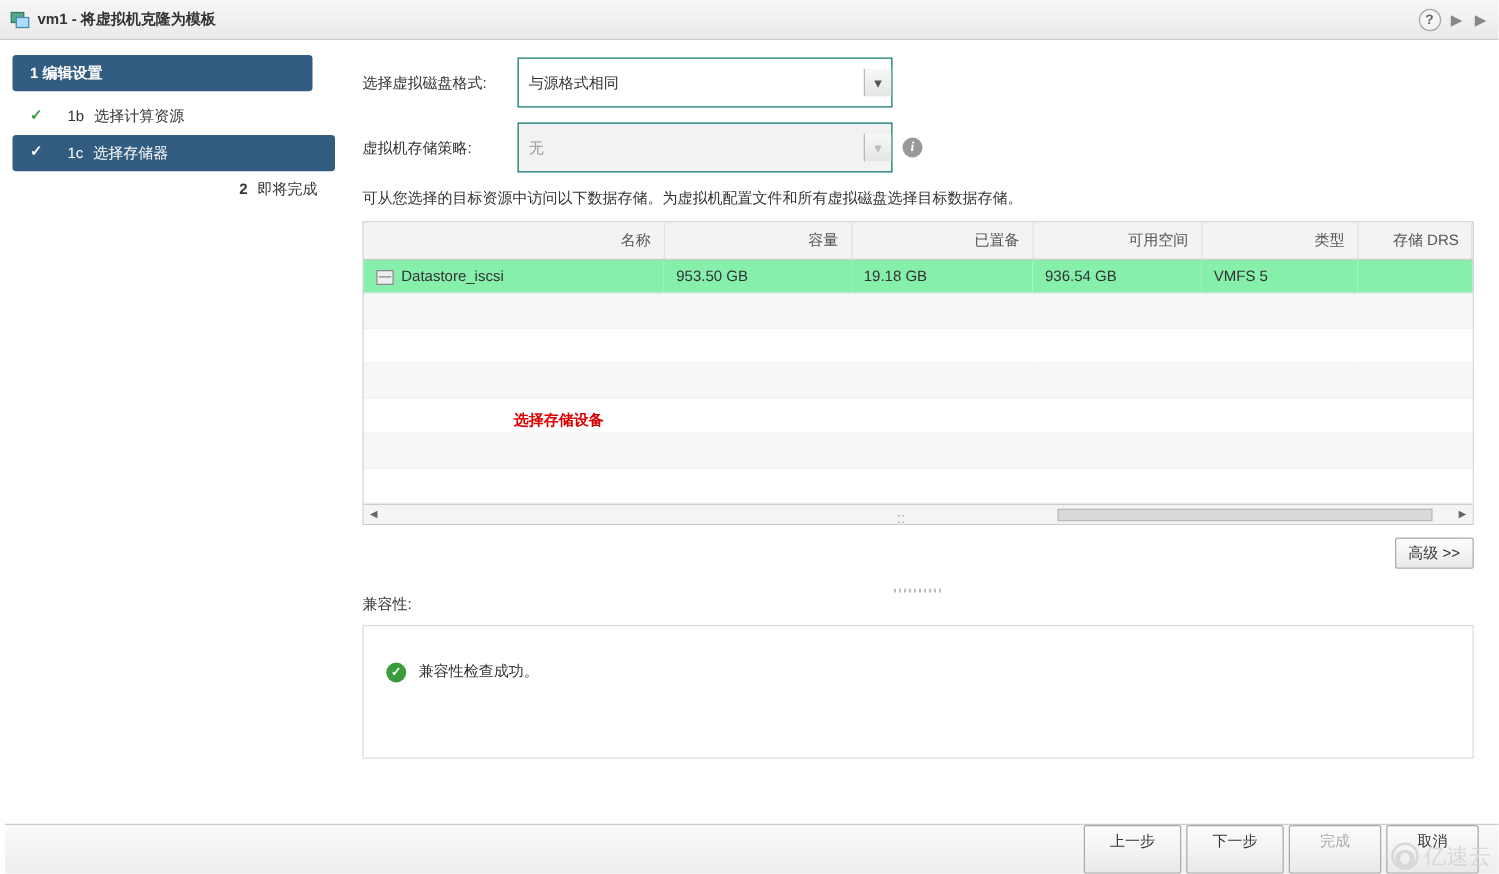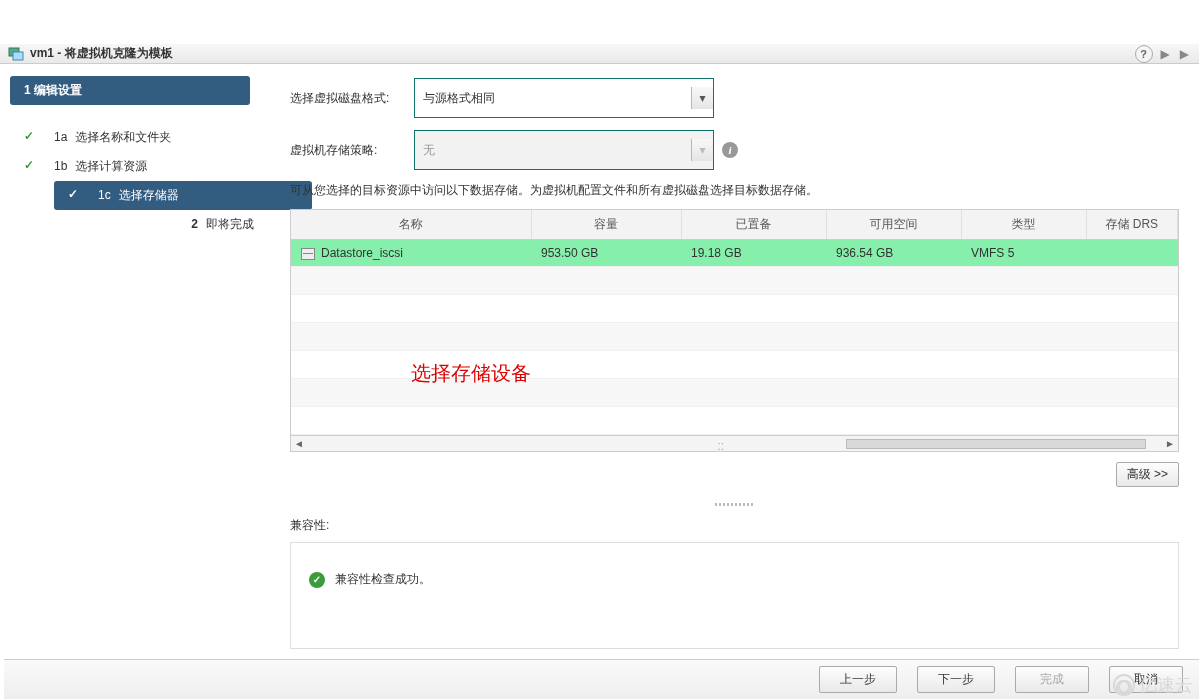--- a/index.html
+++ b/index.html
@@ -9,27 +9,26 @@
   color: #333;
   background: #fff;
   width: 1199px;
   height: 699px;
   overflow: hidden;
   position: relative;
 }
 
 
 .titlebar {
-  height: 20px;
+  height: 32px;
   background: linear-gradient(#f7f7f7, #e9e9e9);
   border-bottom: 1px solid #ccc;
   display: flex;
   align-items: center;
   padding: 0 8px;
-  margin-top: 44px;
 }
 .titlebar .app-icon {
   width: 16px; height: 16px; margin-right: 6px;
   display: inline-block;
 }
 .titlebar .title { font-weight: bold; color: #333; flex: 1; }
 .titlebar .right-icons { display: flex; gap: 6px; align-items: center; }
 .help-circle {
   width: 18px; height: 18px; border: 1px solid #aaa; border-radius: 50%;
   display: flex; align-items: center; justify-content: center;
@@ -52,21 +51,21 @@
   padding: 14px 20px 0 10px;
   position: relative;
 }
 
 
 .step-group {
   background: #325c80;
   color: #fff;
   border-radius: 3px;
   padding: 6px 14px;
-  margin-bottom: 18px;
+  margin-bottom: 6px;
   font-weight: bold;
   width: 240px;
 }
 .substep {
   padding: 6px 14px 6px 44px;
   width: 258px;
   color: #333;
   position: relative;
   cursor: pointer;
 }
@@ -74,21 +73,20 @@
   content: "✓";
   color: #3a9c3a;
   position: absolute;
   left: 14px;
   font-weight: bold;
 }
 .substep.current {
   background: #325c80;
   color: #fff;
   border-radius: 3px;
-  margin-left: 44px;
 }
 .substep.current::before {
   content: "✓";
   color: #fff;
   position: absolute;
   left: 14px;
   font-weight: bold;
 }
 .substep .num { margin-right: 8px; color: inherit; }
 .step-pending {
@@ -137,21 +135,21 @@
 }
 .tbl {
   width: 100%;
   border-collapse: collapse;
   table-layout: fixed;
 }
 .tbl th {
   background: #f3f3f3;
   border-bottom: 1px solid #ccc;
   border-right: 1px solid #e0e0e0;
-  text-align: center;
+  text-align: right;
   padding: 6px 10px;
   font-weight: normal;
   color: #555;
   font-size: 12px;
 }
 .tbl td {
   padding: 6px 10px;
   border-bottom: 1px solid #f0f0f0;
   background: #fff;
 }
@@ -178,23 +176,24 @@
   display: flex; align-items: center; justify-content: center;
   color: #666; font-size: 10px; cursor: pointer;
 }
 .sb-track { flex: 1; height: 10px; position: relative; }
 .sb-thumb {
   position: absolute; right: 16px; width: 300px; height: 10px;
   background: #d9d9d9; border: 1px solid #bbb;
 }
 .annotation {
   color: #d00;
-  font-size: 20px;
+  font-size: 12px;
   position: absolute;
   pointer-events: none;
+  font-weight: bold;
 }
 
 
 .adv-row { display:flex; justify-content:flex-end; margin-top: 10px; }
 .adv-btn {
   border: 1px solid #aaa;
   background: linear-gradient(#fdfdfd,#e9e9e9);
   padding: 3px 10px;
   border-radius: 2px;
   cursor: pointer;
@@ -203,43 +202,43 @@
 
 .grip {
   height: 6px; display:flex; justify-content:center; align-items:center;
   margin-top: 14px;
 }
 .grip span {
   width: 40px; height: 3px; background: repeating-linear-gradient(90deg,#bbb 0 2px,transparent 2px 4px);
 }
 
 
-.compat-label { margin-top: 10px; color:#333; }
+.compat-label { color:#333; }
 .compat-box {
   border: 1px solid #ddd;
   margin-top: 8px;
   padding: 28px 18px 60px 18px;
   min-height: 100px;
 }
 .compat-line { display:flex; align-items:center; gap:10px; }
 .ok-circle {
   width:16px; height:16px; border-radius:50%;
   background:#3a9c3a; color:#fff;
   display:flex; align-items:center; justify-content:center;
   font-size:10px; font-weight:bold;
 }
 
 
 .footer {
   position: absolute;
   bottom: 0; left: 4px; right: 0;
   height: 40px;
   border-top: 1px solid #ccc;
-  display:flex; justify-content:flex-end; align-items:center;
-  padding: 0 16px; gap: 20px;
+  display:flex; justify-content:flex-end; 
+  padding: 0 16px; gap: 4px;
   background: linear-gradient(#fafafa,#eeeeee);
 }
 .btn {
   border: 1px solid #aaa;
   background: linear-gradient(#fdfdfd,#e9e9e9);
   padding: 4px 20px;
   border-radius: 2px;
   cursor: pointer;
   min-width: 74px;
   text-align: center;
@@ -280,23 +279,20 @@
   <div class="right-icons">
     <div class="help-circle">?</div>
     <span class="tri-icon">▶</span>
     <span class="tri-icon">▶</span>
   </div>
 </div>
 
 <div class="main">
   <div class="sidebar">
     <div class="step-group">1 编辑设置</div>
-    <div class="substep done">
-      <span class="num">1a</span><span>选择名称和文件夹</span>
-    </div>
     <div class="substep done">
       <span class="num">1b</span><span>选择计算资源</span>
     </div>
     <div class="substep current">
       <span class="num">1c</span><span>选择存储器</span>
     </div>
     <div class="step-pending">
       <span class="num">2</span><span>即将完成</span>
     </div>
   </div>

